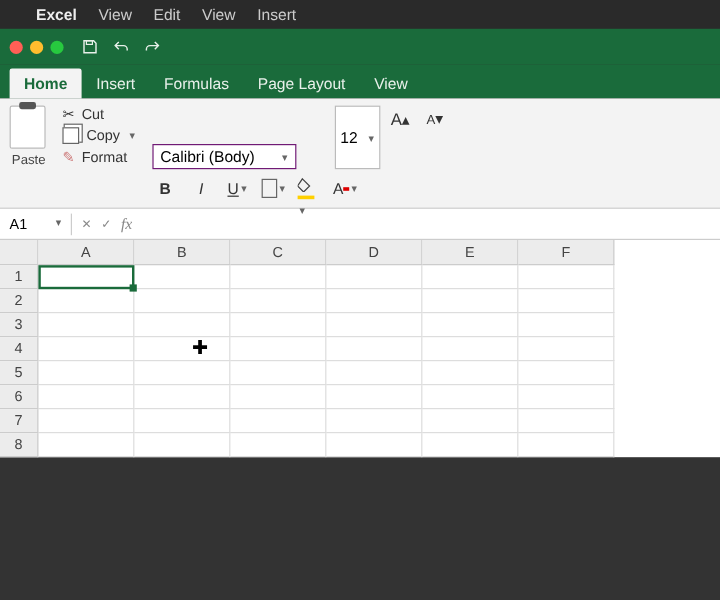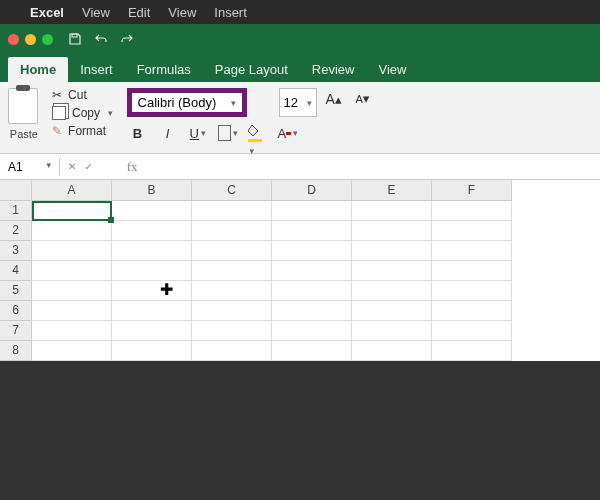--- a/index.html
+++ b/index.html
@@ -30,37 +30,37 @@
   .clipboard-icon::before { content:""; position:absolute; top:-4px; left:7px; width:14px; height:6px; background:#555; border-radius:2px; }
   .paste-label { font-size: 11px; color: #444; }
   .clip-actions { display: flex; flex-direction: column; gap: 4px; font-size: 12px; color: #333; }
   .clip-actions .row { display: flex; align-items: center; gap: 6px; }
   .scissors { color: #333; }
   .copy-icon { display:inline-block; width:14px; height:14px; border:1px solid #666; background:#fff; box-shadow: 2px -2px 0 #fff, 2px -2px 0 1px #666; }
   .brush { color: #c77; }
   
   .font-group { display:flex; flex-direction:column; gap:6px; }
   .font-row1 { display:flex; gap:4px; }
-  .font-select { border:5px solid #701a75; background:#fff; padding:2px 6px; font-size:13px; min-width:120px; display:flex; align-items:center; justify-content:space-between; }
+  .font-select { border:1px solid #701a75; background:#fff; padding:2px 6px; font-size:13px; min-width:120px; display:flex; align-items:center; justify-content:space-between;margin-top:32px; }
   .size-select { border:1px solid #bbb; background:#fff; padding:2px 4px; font-size:13px; width:38px; display:flex; justify-content:space-between; align-items:center;margin-left:28px;}
   .aa-btn { border:1px solid transparent; padding:2px 4px; font-size:13px; color:#333; }
   .font-row2 { display:flex; gap:8px; align-items:center; }
   .style-btn { width:22px; height:20px; border:1px solid transparent; display:flex; align-items:center; justify-content:center; color:#333;}
   .underline { text-decoration: underline; }
   .border-icon { width:16px; height:16px; border:1px solid #666; display:inline-block; }
   .fill-icon { position:relative; display:inline-block; }
   .fill-underline { display:block; width:14px; height:3px; background:#ffd000; }
   .fontcolor-underline { display:block; width:14px; height:3px; background:#d00; }
   .dd { font-size:9px; color:#666; margin-left:2px; }
   
   .formula-bar { background:#fff; border-bottom:1px solid #ccc; display:flex; align-items:center; height:26px; }
   .name-box { border-right:1px solid #ccc; padding:2px 8px; width:60px; font-size:12px; display:flex; justify-content:space-between; align-items:flex-start; }
   .fx-area { display:flex; align-items:center; gap:8px; padding:0 8px; color:#888; flex:1; }
   .fx-btn { color:#888; font-size:10px; }
-  .fx-label { font-family: serif; margin-left: 26px; }
+  .fx-label { font-style: italic; font-family: serif; }
   .formula-input { flex:1; border:none; outline:none; font-size:12px; }
   
   .sheet { background:#fff; display:grid; grid-template-columns: 32px repeat(6, 80px); }
   .hdr { background:#ececec; border-right:1px solid #ccc; border-bottom:1px solid #ccc; text-align:center; font-size:12px; color:#444; padding:3px 0; }
   .rowhdr { background:#ececec; border-right:1px solid #ccc; border-bottom:1px solid #ccc; text-align:center; font-size:12px; color:#444; padding:2px 0; height:20px; }
   .cell { border-right:1px solid #ddd; border-bottom:1px solid #ddd; height:20px; }
   .cell.selected { outline:2px solid #1a6b3b; outline-offset:-2px; position:relative; }
   .cell.selected::after { content:""; position:absolute; right:-3px; bottom:-3px; width:6px; height:6px; background:#1a6b3b; }
   .corner { background:#ececec; border-right:1px solid #ccc; border-bottom:1px solid #ccc; }
   
@@ -102,21 +102,20 @@
         </svg>
     </span>
   </div>
 </div>
 
 <div class="tabbar">
   <div class="tab active">Home</div>
   <div class="tab">Insert</div>
   <div class="tab">Formulas</div>
   <div class="tab">Page Layout</div>
-  <div class="tab">Review</div>
   <div class="tab">View</div>
 </div>
 
 <div class="ribbon">
   <div class="ribbon-group paste-group">
     <div class="clipboard-icon"></div>
     <div class="paste-label">Paste</div>
   </div>
   <div class="clip-actions">
     <div class="row">

